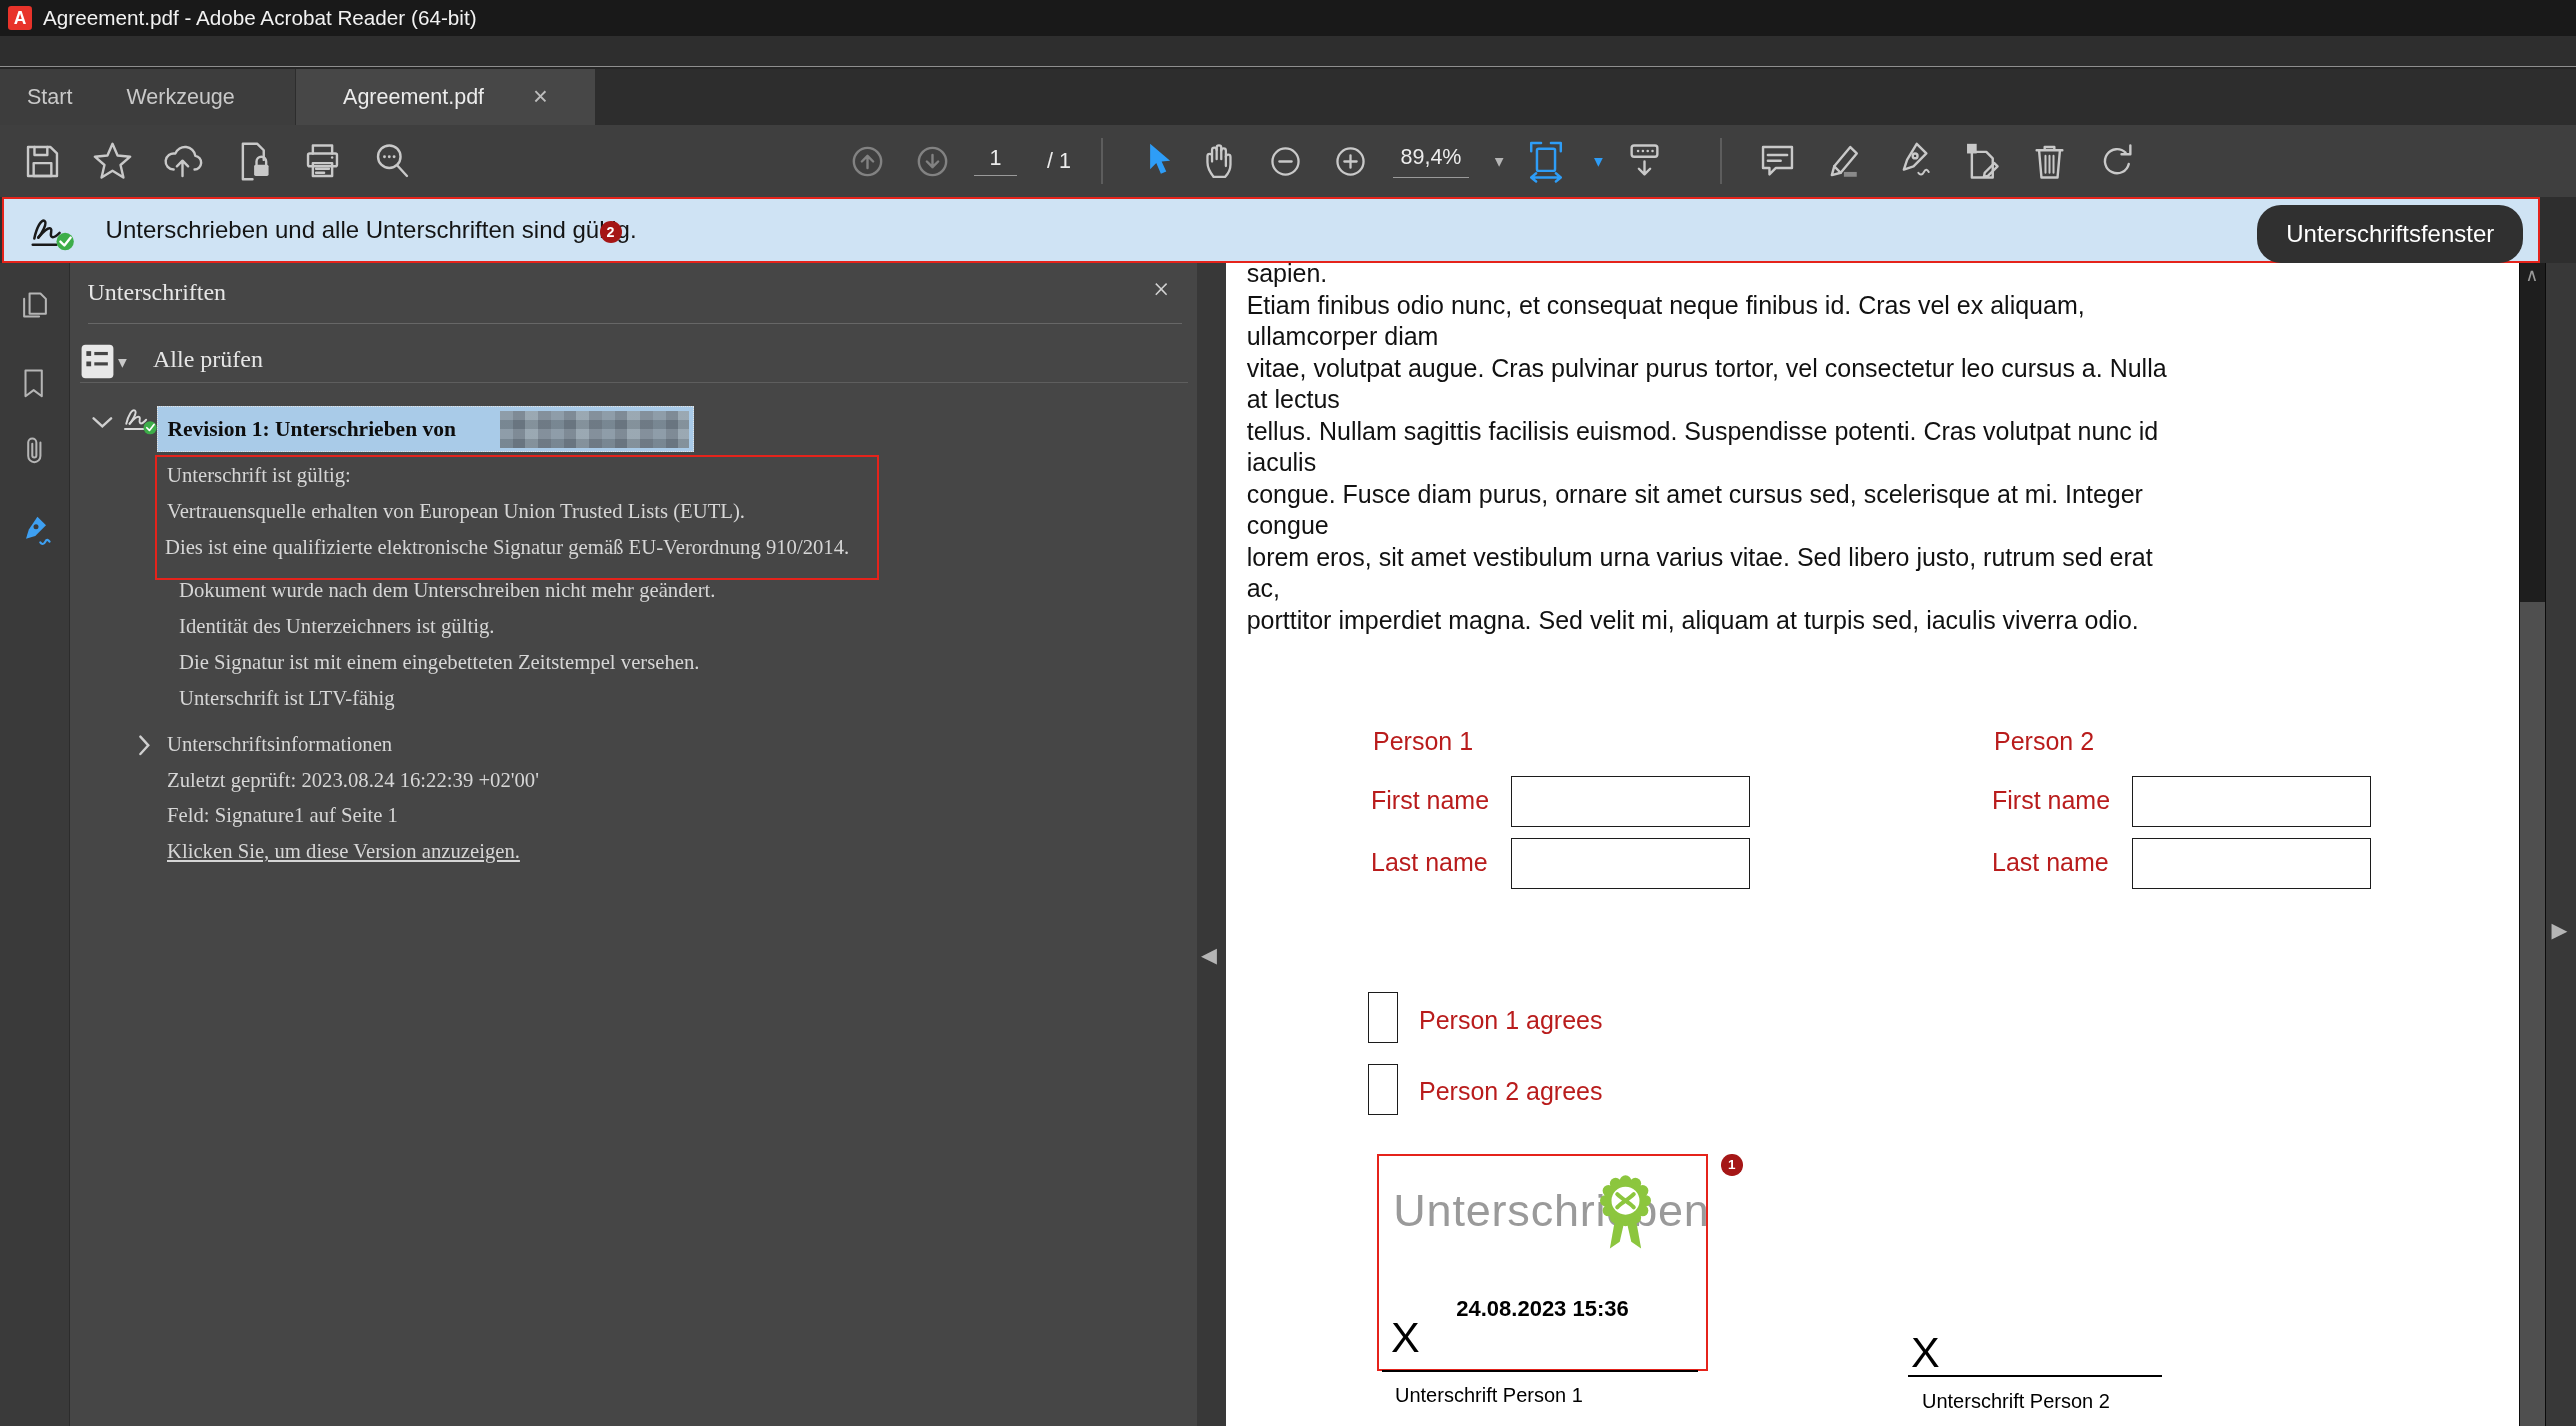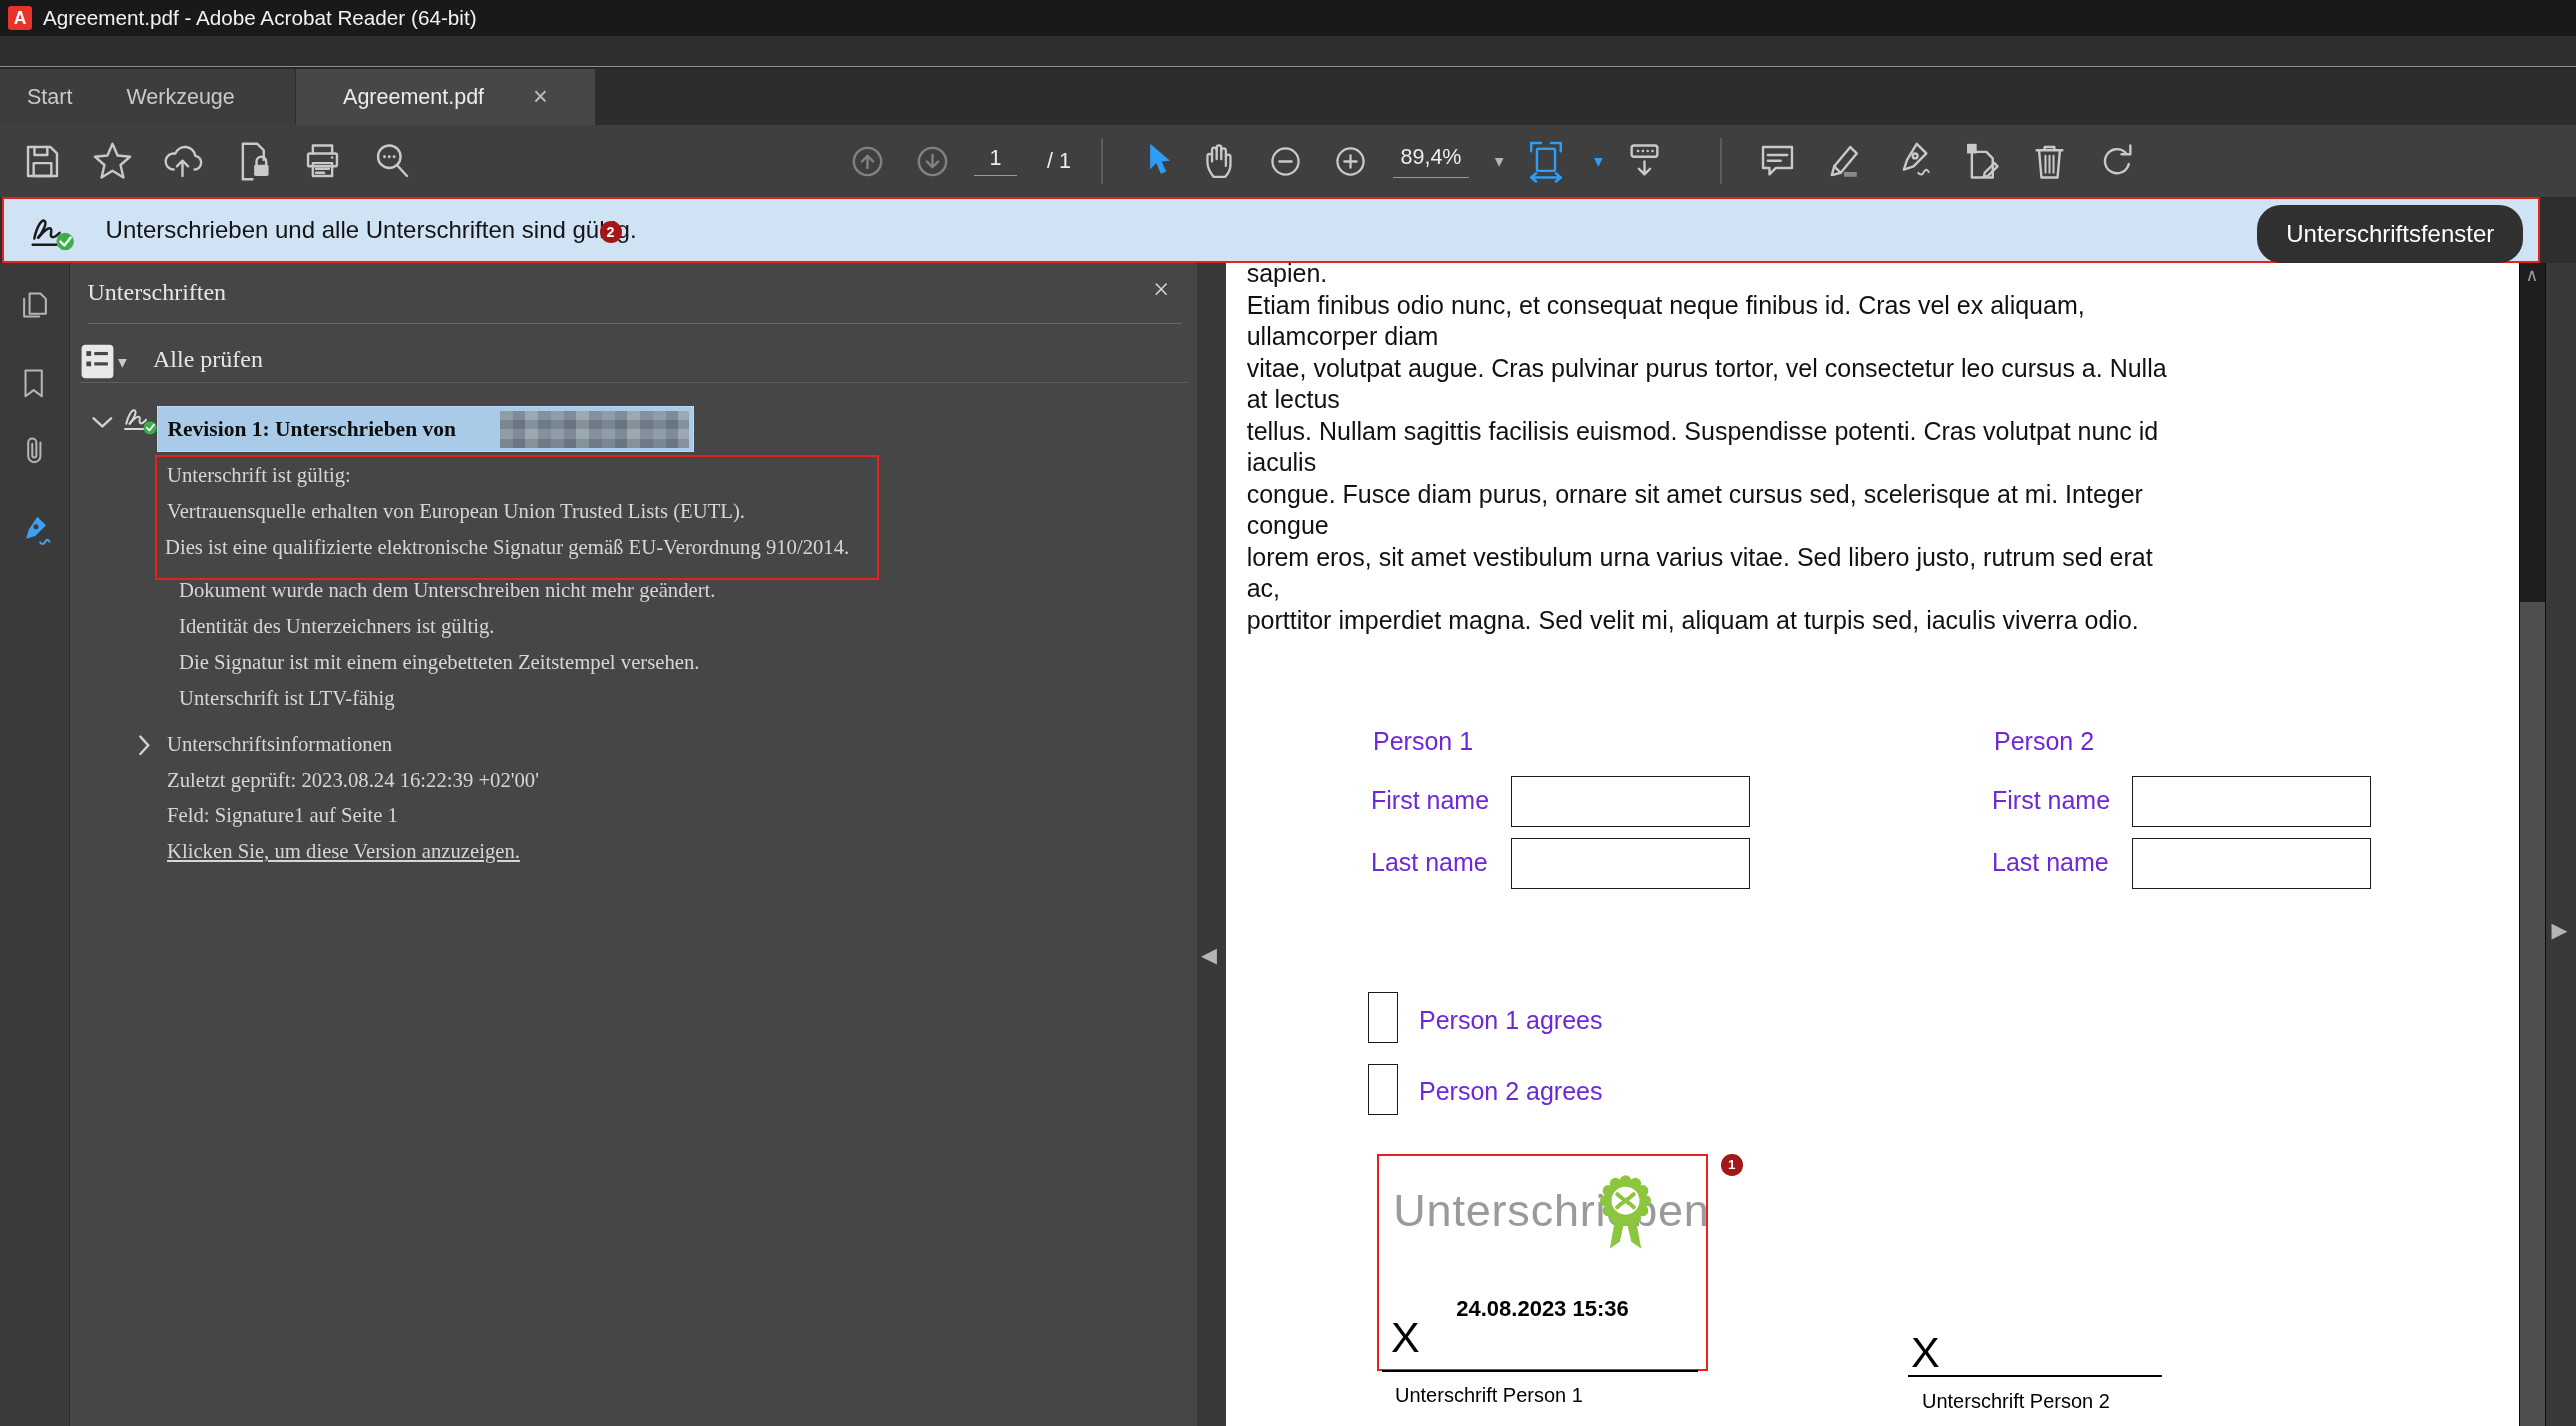--- a/index.html
+++ b/index.html
@@ -50,21 +50,21 @@
       repeating-linear-gradient(90deg,#8696a3 0 12.7px,#75828e 12.7px 25.4px,#93a2ad 25.4px 38px,#7b8894 38px 51px);}
   .divstrip{position:relative;width:29px;height:100%;background:#383838;flex:none;}
   .page{position:relative;width:1293px;height:100%;background:#ffffff;flex:none;overflow:hidden;color:#1a1a1a;}
   .scrollbar{position:relative;width:27px;height:100%;background:#1e1e1e;border-left:0.8px solid #0c0c0c;border-right:0.8px solid #0c0c0c;box-sizing:border-box;flex:none;}
   .scrollthumb{position:absolute;left:0;top:339px;width:100%;height:824px;background:#4f4f4f;}
   .rightstrip{position:relative;flex:1;height:100%;background:#383838;}
   .arrowglyph{color:#b5b5b5;font-size:20.7px;line-height:1;}
   
   .docbody{position:absolute;left:20.7px;top:-4.8px;font-size:25px;line-height:31.5px;color:#111;white-space:pre;}
   .docline{height:31.5px;}
-  .doclabel{position:absolute;font-size:25px;color:#6d28d9;white-space:nowrap;}
+  .doclabel{position:absolute;font-size:25px;color:#b91c1c;white-space:nowrap;}
   .field{position:absolute;border:1.6px solid #1c1c1c;background:#fff;box-sizing:border-box;font-size:22px;padding:0 6.4px;font-family:"Liberation Sans",sans-serif;}
   .checkbox{position:absolute;border:1.6px solid #1c1c1c;background:#fff;box-sizing:border-box;}
   .stampbox{position:absolute;border:2.4px solid #e5231b;box-sizing:border-box;background:#fff;}
   .stampword{position:absolute;font-size:45px;color:#9a9a9a;letter-spacing:0.8px;white-space:nowrap;}
   .stampdate{position:absolute;width:100%;text-align:center;font-size:22px;font-weight:bold;color:#000;}
   .stampline2{position:absolute;width:100%;text-align:center;font-size:21.5px;color:#000;}
   .xmark{position:absolute;font-size:43px;color:#000;}
   .sigline{position:absolute;height:2.4px;background:#000;}
   .caption{position:absolute;font-size:20px;color:#000;white-space:nowrap;}
   .link{text-decoration:underline;}

